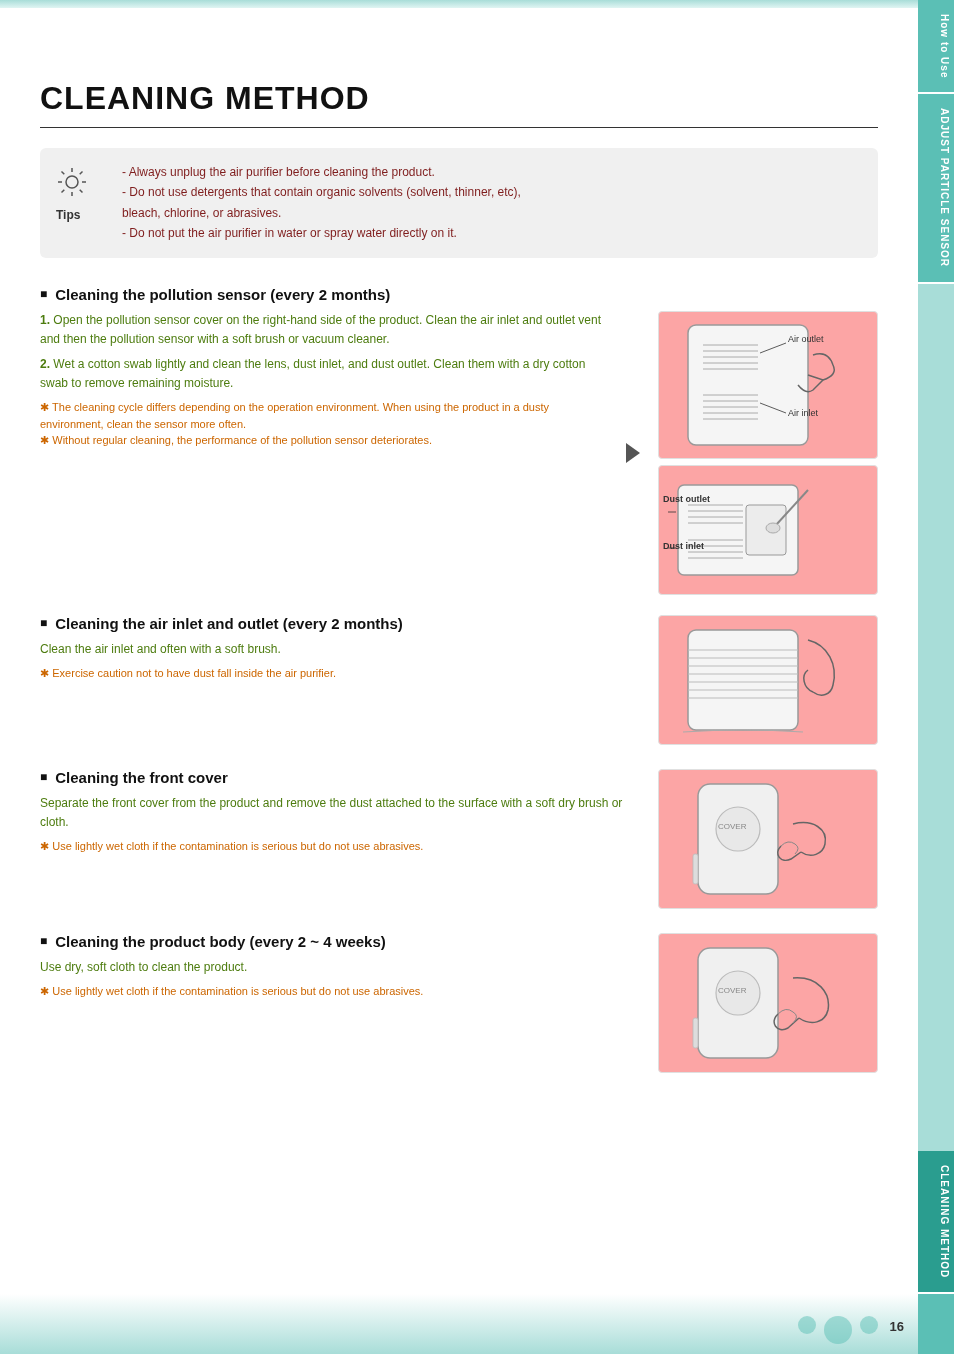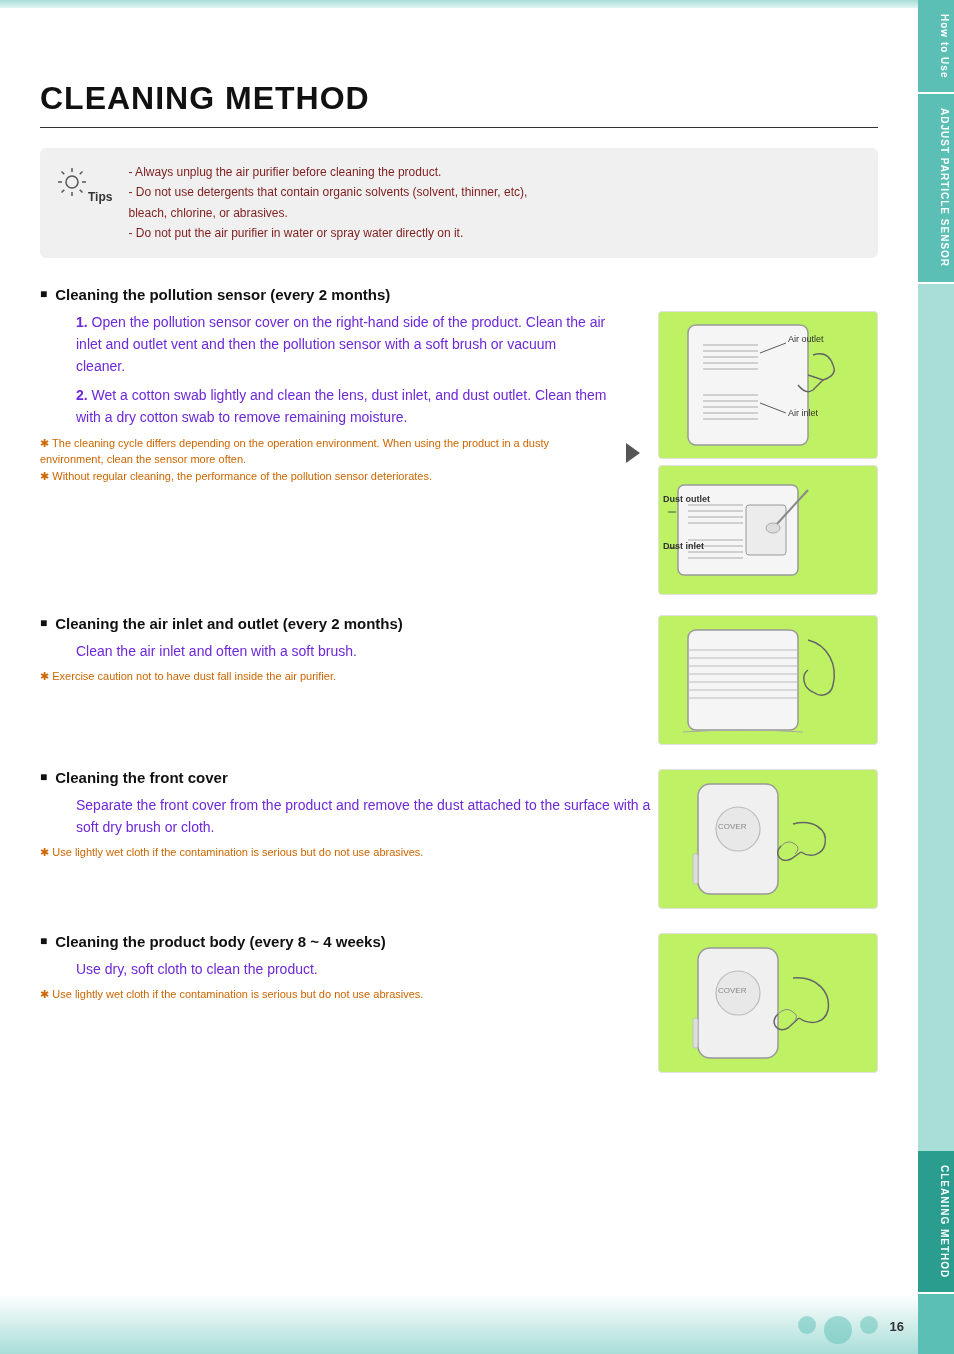--- a/index.html
+++ b/index.html
@@ -105,22 +105,22 @@
       background: #f0f0f0;
       border-radius: 6px;
       padding: 14px 16px;
       display: flex;
       align-items: flex-start;
       gap: 16px;
       margin-bottom: 28px;
     }
     .tips-icon-area {
       display: flex;
-      flex-direction: row;
-      align-items: flex-end;
+      flex-direction: column;
+      align-items: flex-start;
       min-width: 50px;
       padding-top: 4px;
     }
     .tips-sun-icon {
       font-size: 22px;
       color: #555;
     }
     .tips-label {
       font-size: 12px;
       color: #333;
@@ -143,25 +143,24 @@
       align-items: center;
       gap: 8px;
     }
     .section-heading::before {
       content: '■';
       font-size: 12px;
       color: #111;
     }
 
     .section-body {
-      font-size: 14px;
+      font-size: 12px;
       line-height: 1.6;
-      color: #6d28d9;
+      color: #4d7c0f;
       margin-bottom: 6px;
-      margin-left: 36px;
     }
 
     .note {
       font-size: 11px;
       color: #cc6600;
       line-height: 1.5;
     }
     .note::before {
       content: '✱ ';
     }
@@ -186,21 +185,21 @@
     .page-number {
       position: absolute;
       bottom: 20px;
       right: 50px;
       font-size: 13px;
       color: #333;
       font-weight: bold;
     }
 
     .image-box {
-      background: #bef264;
+      background: #fca5a5;
       border: 1px solid #e0e0e0;
       border-radius: 4px;
       min-height: 130px;
       display: flex;
       align-items: center;
       justify-content: center;
       overflow: hidden;
     }
   </style>
 </head>
@@ -392,21 +391,21 @@
         <path d="M 108 72 Q 115 65 122 70 Q 128 74 122 80" stroke="#888" stroke-width="1" fill="none"></path>
 
         <text x="45" y="55" font-size="8" fill="#888" font-family="Arial">COVER</text>
       </svg>
     </div>
   </div>
 
   <div style="display:grid; grid-template-columns: 1fr 220px; gap:20px; margin-bottom:24px;">
     <div>
       <h2 class="section-heading">
-        <span>Cleaning the product body (every 8 ~ 4 weeks)</span>
+        <span>Cleaning the product body (every 2 ~ 4 weeks)</span>
       </h2>
       <div class="section-body">Use dry, soft cloth to clean the product.</div>
       <div class="note">Use lightly wet cloth if the contamination is serious but do not use abrasives.</div>
     </div>
     <div class="image-box" style="height:140px;">
       <svg width="190" height="130" viewBox="0 0 190 130" fill="none">
 
         <rect x="25" y="10" width="80" height="110" rx="12" stroke="#999" stroke-width="1.5" fill="#f0f0f0"></rect>
 
         <circle cx="65" cy="55" r="22" stroke="#bbb" stroke-width="1.2" fill="#e8e8e8"></circle>

